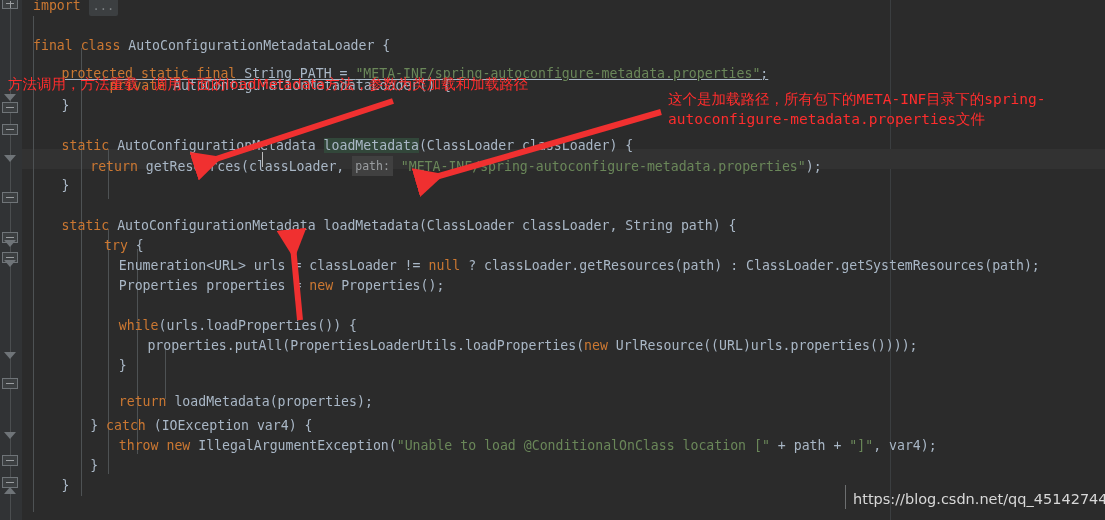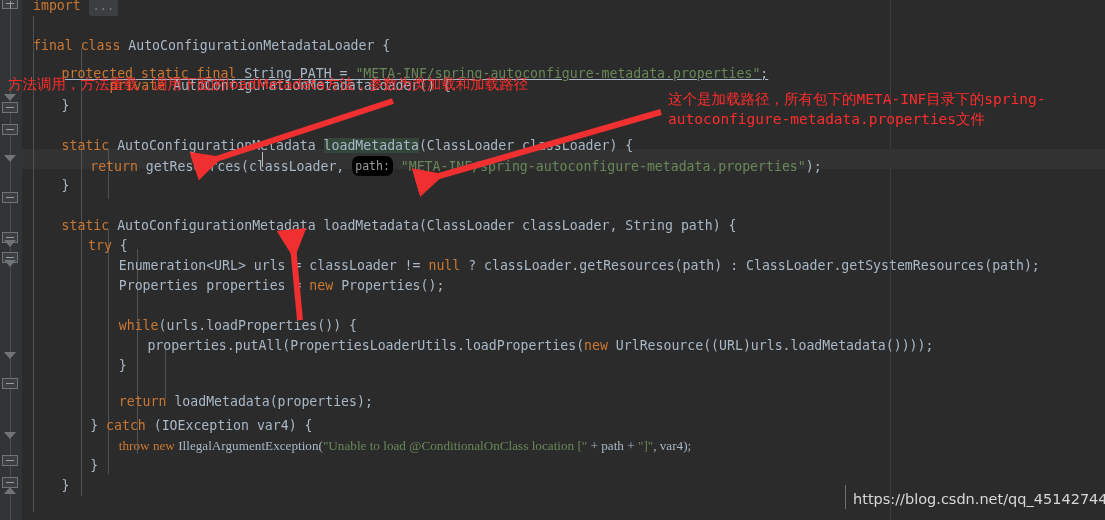--- a/index.html
+++ b/index.html
@@ -38,22 +38,22 @@
 
   
   .kw{color:#cc7832;}
   .str{color:#6a8759;}
   .cls{color:#a9b7c6;}
   .ident{color:#a9b7c6;}
   .punct{color:#a9b7c6;}
 
   .fold-ellipsis{display:inline-block;background:#3c3f41;color:#7a7f82;
         padding:0 4px;border-radius:2px;font-size:12px;}
-  .param-hint{display:inline-block;background:#000000;color:#9a9da0;
-        border-radius:7px;padding:0 3px;font-size:11.5px;vertical-align:1px;}
+  .param-hint{display:inline-block;background:#404040;color:#9a9da0;
+        border-radius:0;padding:0 3px;font-size:11.5px;vertical-align:1px;}
   .ident-hl{background:#32473a;}
 
   
   .anno{position:absolute;color:#ff2d2d;font-size:14.5px;line-height:19px;
         font-family:"DejaVu Sans","Liberation Sans",sans-serif;white-space:pre;}
   .anno-mono{font-family:"DejaVu Sans Mono","Liberation Mono",monospace;}
   .arrow-svg{position:absolute;left:0;top:0;width:1105px;height:520px;pointer-events:none;}
 
   
   .watermark{position:absolute;color:#d8d8d8;font-size:14.5px;
@@ -105,31 +105,31 @@
           <div class="line" style="top: 36px; left: 11px;"><span class="kw">final</span><span class="punct"> </span><span class="kw">class</span><span class="cls"> AutoConfigurationMetadataLoader {</span></div>
           <div class="line" style="top: 64px; left: 39.6px; text-decoration: underline;"><span class="kw">protected</span><span class="punct"> </span><span class="kw">static</span><span class="punct"> </span><span class="kw">final</span><span class="ident"> String PATH = </span><span class="str">"META-INF/spring-autoconfigure-metadata.properties"</span><span class="punct">;</span></div>
           <div class="line" style="top: 76px; left: 39.6px; margin-left: 48px;"><span class="kw">private</span><span class="ident"> AutoConfigurationMetadataLoader() {</span></div>
           <div class="line" style="top: 96px; left: 39.6px;"><span class="punct">}</span></div>
           <div class="line" style="top: 116px; left: 11px;"></div>
           <div class="line" style="top: 136px; left: 39.6px;"><span class="kw">static</span><span class="ident"> AutoConfigurationMetadata </span><span class="ident ident-hl">loadMetadata</span><span class="ident">(ClassLoader classLoader) {</span></div>
           <div class="line" style="top: 156px; left: 68.2px;"><span class="kw">return</span><span class="ident"> getResources(classLoader, </span><span class="param-hint">path:</span><span class="ident"> </span><span class="str">"META-INF/spring-autoconfigure-metadata.properties"</span><span class="punct">);</span></div>
           <div class="line" style="top: 176px; left: 39.6px;"><span class="punct">}</span></div>
           <div class="line" style="top: 196px; left: 11px;"></div>
           <div class="line" style="top: 216px; left: 39.6px;"><span class="kw">static</span><span class="ident"> AutoConfigurationMetadata loadMetadata(ClassLoader classLoader, String path) {</span></div>
-          <div class="line" style="top: 236px; left: 66px;"><span class="kw">try</span><span class="punct"> {</span></div>
+          <div class="line" style="top: 236px; left: 82px;"><span class="kw">try</span><span class="punct"> {</span></div>
           <div class="line" style="top: 256px; left: 96.8px;"><span class="ident">Enumeration&lt;URL&gt; urls = classLoader != </span><span class="kw">null</span><span class="ident"> ? classLoader.getResources(path) : ClassLoader.getSystemResources(path);</span></div>
           <div class="line" style="top: 276px; left: 96.8px;"><span class="ident">Properties properties = </span><span class="kw">new</span><span class="ident"> Properties();</span></div>
           <div class="line" style="top: 296px; left: 11px;"></div>
           <div class="line" style="top: 316px; left: 96.8px;"><span class="kw">while</span><span class="ident">(urls.loadProperties()) {</span></div>
-          <div class="line" style="top: 336px; left: 125.4px;"><span class="ident">properties.putAll(PropertiesLoaderUtils.loadProperties(</span><span class="kw">new</span><span class="ident"> UrlResource((URL)urls.loadMetadata())));</span></div>
+          <div class="line" style="top: 336px; left: 125.4px;"><span class="ident">properties.putAll(PropertiesLoaderUtils.loadProperties(</span><span class="kw">new</span><span class="ident"> UrlResource((URL)urls.properties())));</span></div>
           <div class="line" style="top: 356px; left: 96.8px;"><span class="punct">}</span></div>
           <div class="line" style="top: 376px; left: 11px;"></div>
           <div class="line" style="top: 392px; left: 96.8px;"><span class="kw">return</span><span class="ident"> loadMetadata(properties);</span></div>
           <div class="line" style="top: 416px; left: 68.2px;"><span class="punct">} </span><span class="kw">catch</span><span class="ident"> (IOException var4) {</span></div>
-          <div class="line" style="top: 436px; left: 96.8px; font-family: Liberation Serif, serif;"><span class="kw">throw</span><span class="punct"> </span><span class="kw">new</span><span class="ident"> IllegalArgumentException(</span><span class="str">"Unable to load @ConditionalOnClass location ["</span><span class="ident"> + path + </span><span class="str">"]"</span><span class="ident">, var4);</span></div>
+          <div class="line" style="top: 436px; left: 96.8px;"><span class="kw">throw</span><span class="punct"> </span><span class="kw">new</span><span class="ident"> IllegalArgumentException(</span><span class="str">"Unable to load @ConditionalOnClass location ["</span><span class="ident"> + path + </span><span class="str">"]"</span><span class="ident">, var4);</span></div>
           <div class="line" style="top: 456px; left: 68.2px;"><span class="punct">}</span></div>
           <div class="line" style="top: 476px; left: 39.6px;"><span class="punct">}</span></div>
         </div>
 
       <div class="caret" style="left:240px;top:152px;height:15px"></div>
     </div>
   </div>
 
   <svg class="arrow-svg" viewBox="0 0 1105 520">
     <defs>

